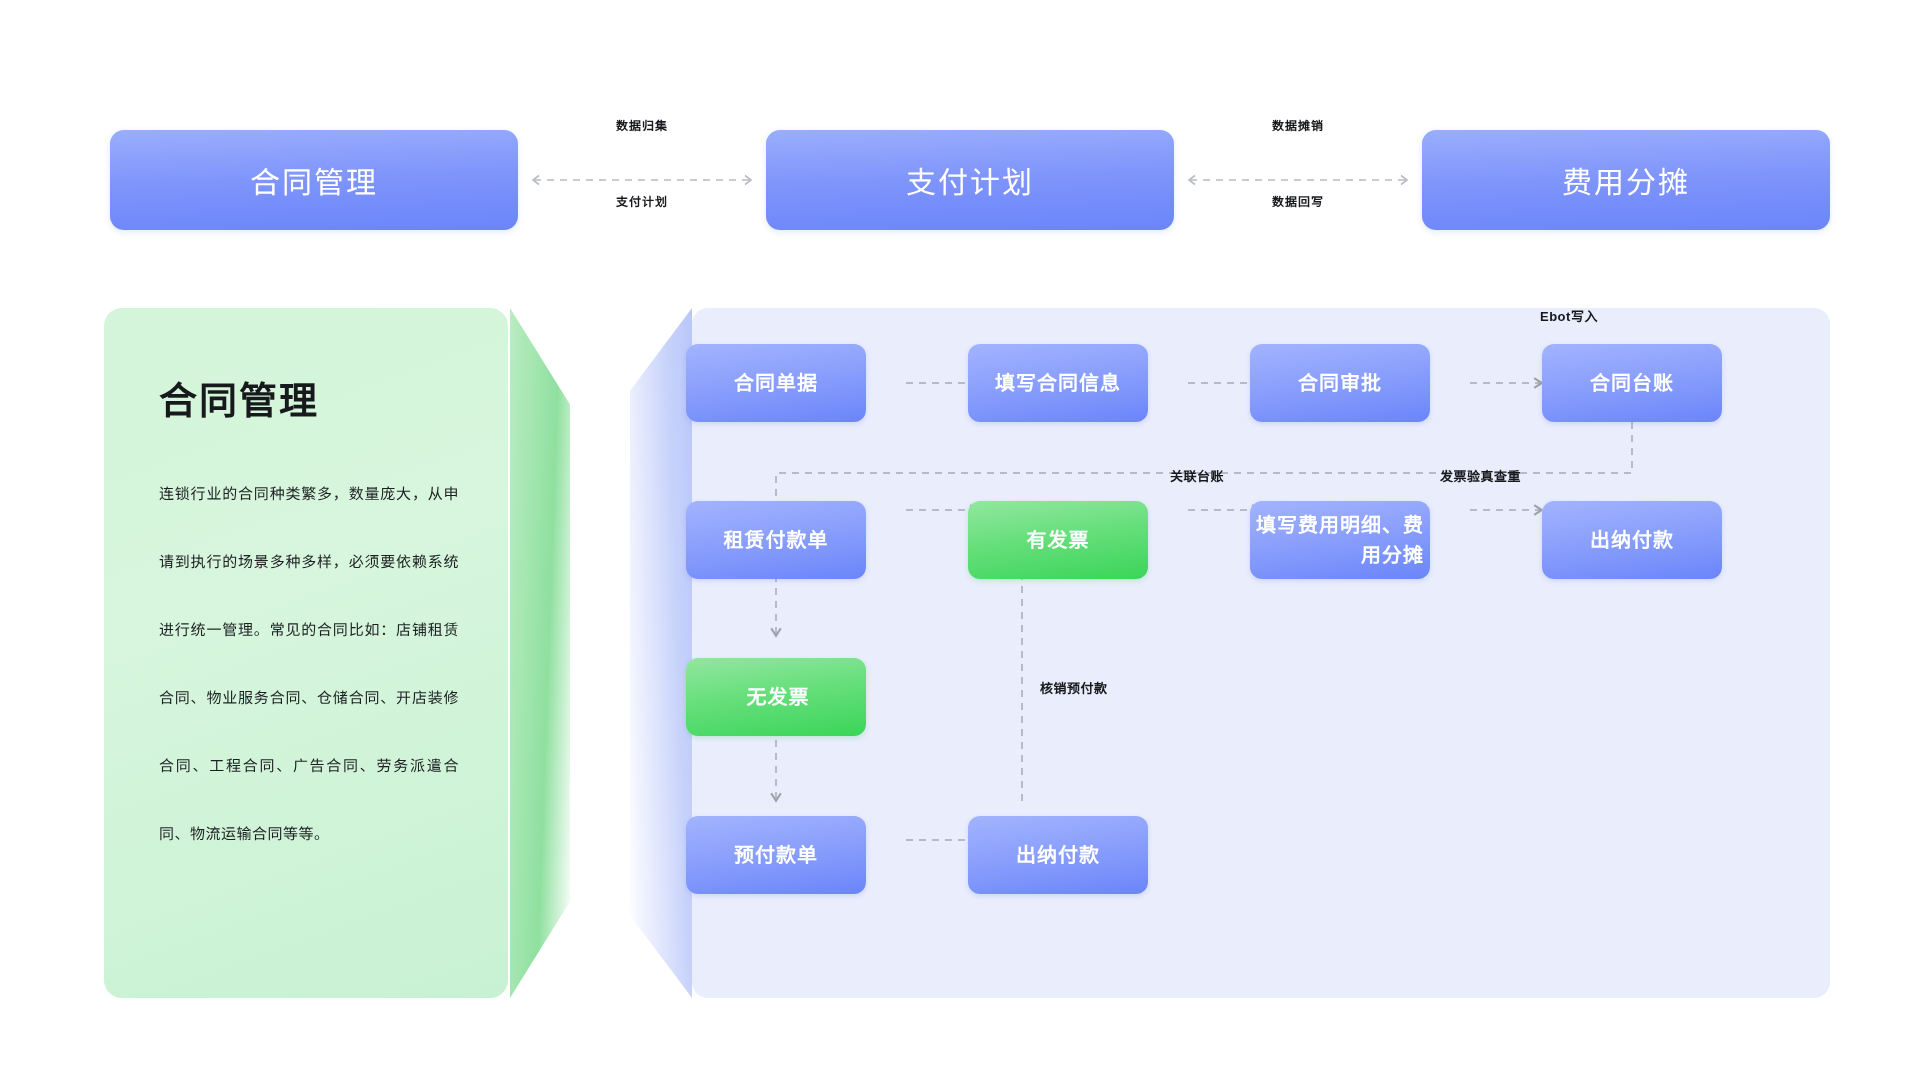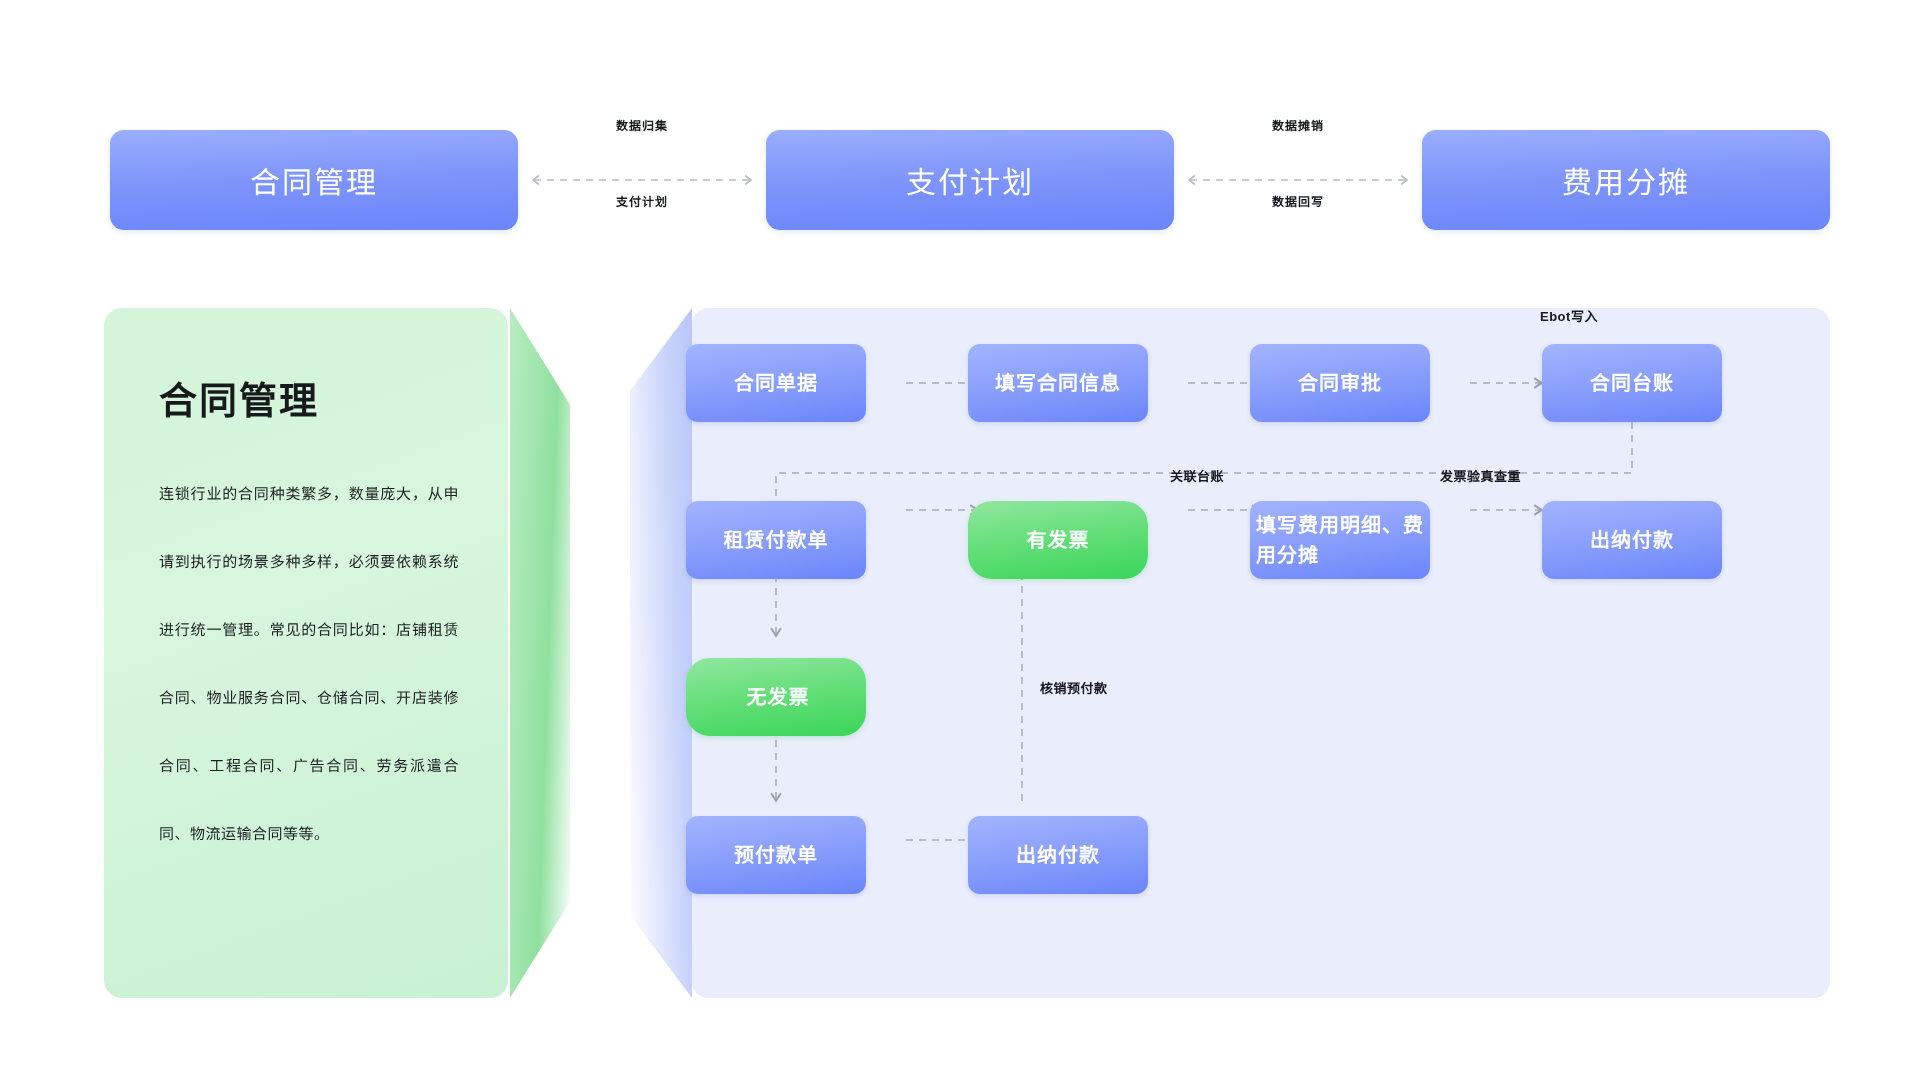--- a/index.html
+++ b/index.html
@@ -147,38 +147,37 @@
     border-radius: 16px;
     background: #e9edfc;
   }
 
   .node {
     position: absolute;
     border-radius: 12px;
     display: flex;
     align-items: center;
     justify-content: center;
-    text-align: left;
+    text-align: right;
     color: #ffffff;
     font-size: 20px;
     font-weight: bold;
     letter-spacing: 1px;
     line-height: 30px;
     box-sizing: border-box;
     padding: 4px 6px;
     z-index: 3;
   }
   .node.blue {
     background: linear-gradient(172deg, #a2b3fd 0%, #8ba0fc 45%, #6b85fa 100%);
     box-shadow: 0 2px 5px rgba(90,110,230,0.18);
   }
   .node.green {
     background: linear-gradient(172deg, #92e79f 0%, #67df7c 45%, #3ad558 100%);
     box-shadow: 0 2px 5px rgba(60,190,90,0.22);
-    border-radius: 24px;
   }
   .node.w180 { width: 180px; height: 78px; }
 
   .flow-label {
     position: absolute;
     font-size: 13px;
     font-weight: bold;
     color: #18191c;
     letter-spacing: 0.5px;
     white-space: nowrap;

